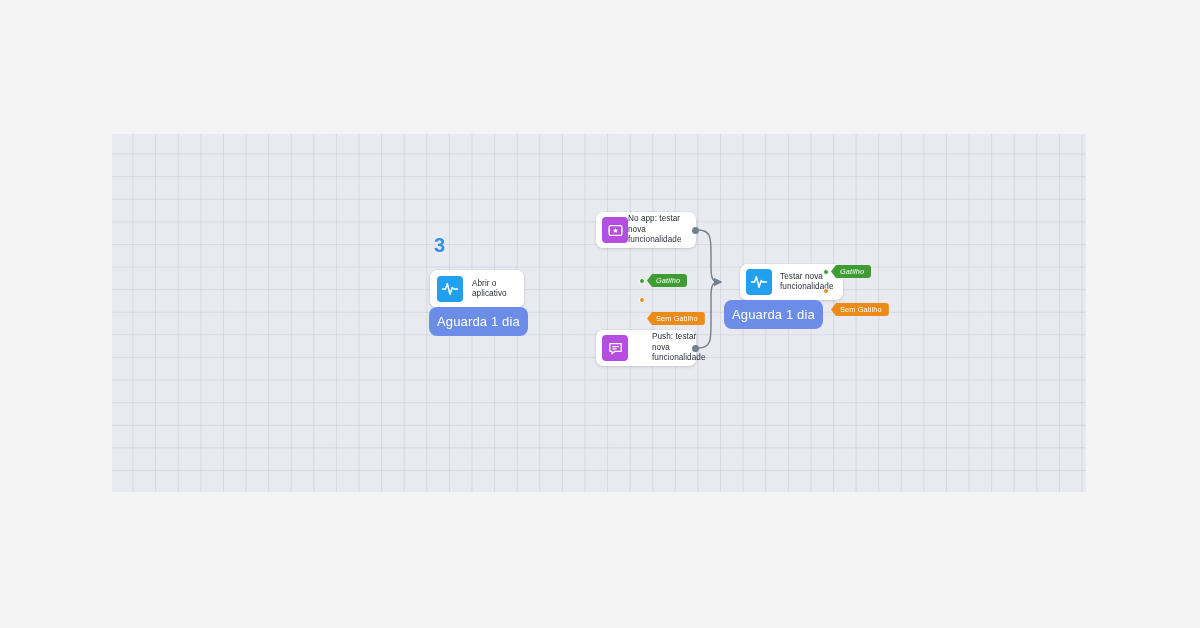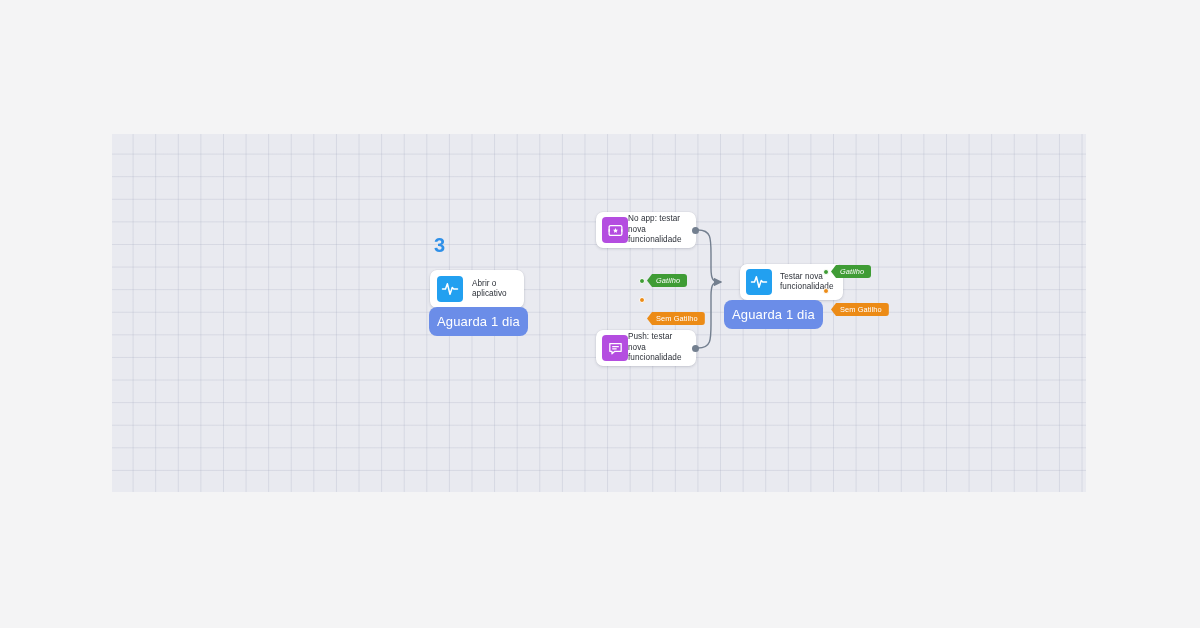--- a/index.html
+++ b/index.html
@@ -72,21 +72,21 @@
   #node-abrir-aplicativo {
     left: 318px; top: 136px; width: 94px; height: 38px;
     padding: 0 8px 0 7px; gap: 9px;
   }
   #node-no-app {
     left: 484px; top: 78px; width: 100px; height: 36px;
     padding: 0 7px 0 6px; 
   }
   #node-push {
     left: 484px; top: 196px; width: 100px; height: 36px;
-    padding: 0 7px 0 6px; gap: 0;
+    padding: 0 7px 0 6px; gap: 24px;
   }
   #node-testar {
     left: 628px; top: 130px; width: 103px; height: 36px;
     padding: 0 7px 0 6px; gap: 8px;
   }
 
   
   .port-dot {
     position: absolute;
     width: 6px;

